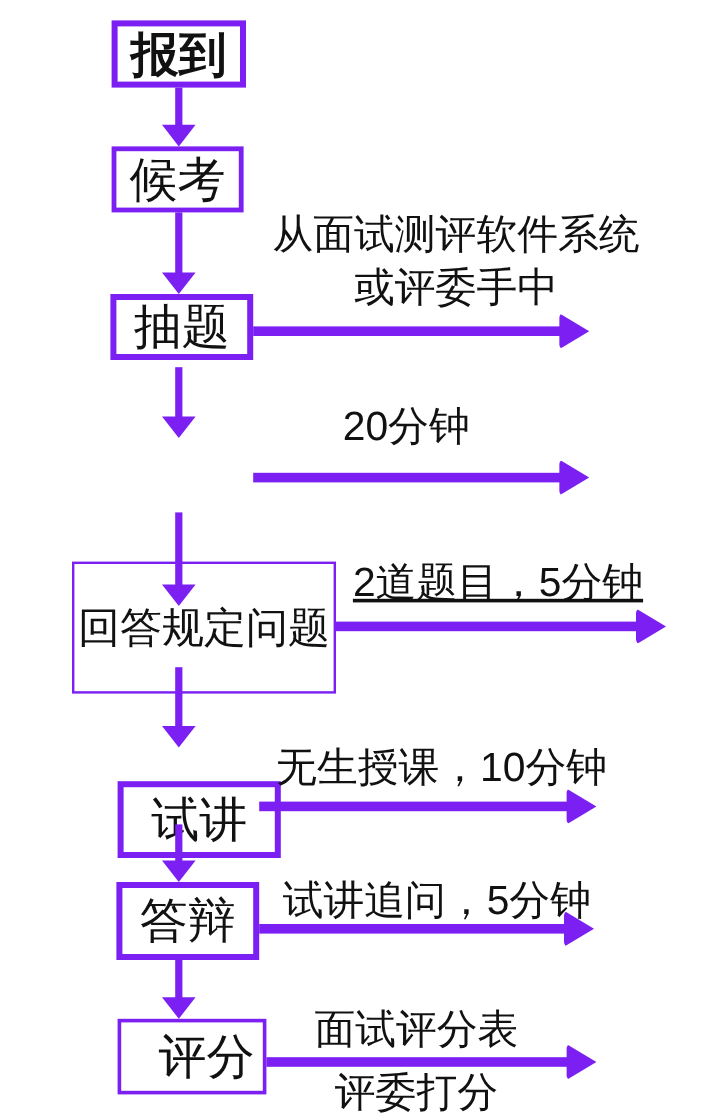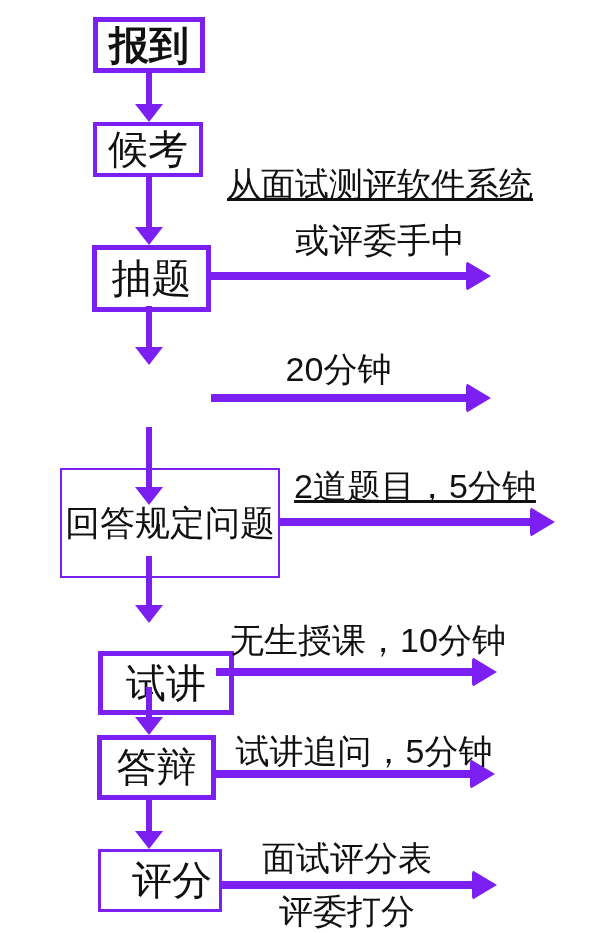--- a/index.html
+++ b/index.html
@@ -69,21 +69,21 @@
 <div class="canvas">
 
   <div class="box bold" style="left:93px;  top:17px;  width:112px; height:56px;">
     <span>报到</span>
   </div>
 
   <div class="box b2" style="left:93px;  top:122px; width:110px; height:55px;">
     <span>候考</span>
   </div>
 
-  <div class="box" style="left:92px;  top:245px; width:119px; height:67px;">
+  <div class="box" style="left:92px;  top:245px; width:119px; height:55px;">
     <span>抽题</span>
   </div>
 
 
   <div class="box thin" style="left:60px; top:468px; width:220px; height:110px; font-size:35px;">
     <span>回答规定问题</span>
   </div>
 
   <div class="box" style="left:98px;  top:651px; width:136px; height:64px;">
     <span>试讲</span>
@@ -144,22 +144,22 @@
   </div>
   <div>
     <div class="hline" style="left:216px; top:770px; width:255px;"></div>
     <div class="hhead" style="left:470px; top:759px;"></div>
   </div>
   <div>
     <div class="hline" style="left:222px; top:881px; width:251px;"></div>
     <div class="hhead" style="left:472px; top:870px;"></div>
   </div>
 
-  <div class="note" style="left:215px; top:164px; width:330px;text-decoration:underline;">从面试测评软件系统</div>
+  <div class="note" style="left:215px; top:176px; width:330px;">从面试测评软件系统</div>
   <div class="note" style="left:215px; top:220px; width:330px;">或评委手中</div>
-  <div class="note" style="left:211px; top:349px; width:255px;">20分钟</div>
+  <div class="note" style="left:211px; top:336px; width:255px;">20分钟</div>
   <div class="note" style="left:270px; top:466px; width:290px;text-decoration:underline;">2道题目，5分钟</div>
   <div class="note" style="left:216px; top:620px; width:304px;">无生授课，10分钟</div>
   <div class="note" style="left:216px; top:731px; width:296px;">试讲追问，5分钟</div>
   <div class="note" style="left:222px; top:838px; width:250px;">面试评分表</div>
   <div class="note" style="left:222px; top:891px; width:250px;">评委打分</div>
 
 </div>
 
 </body></html>

